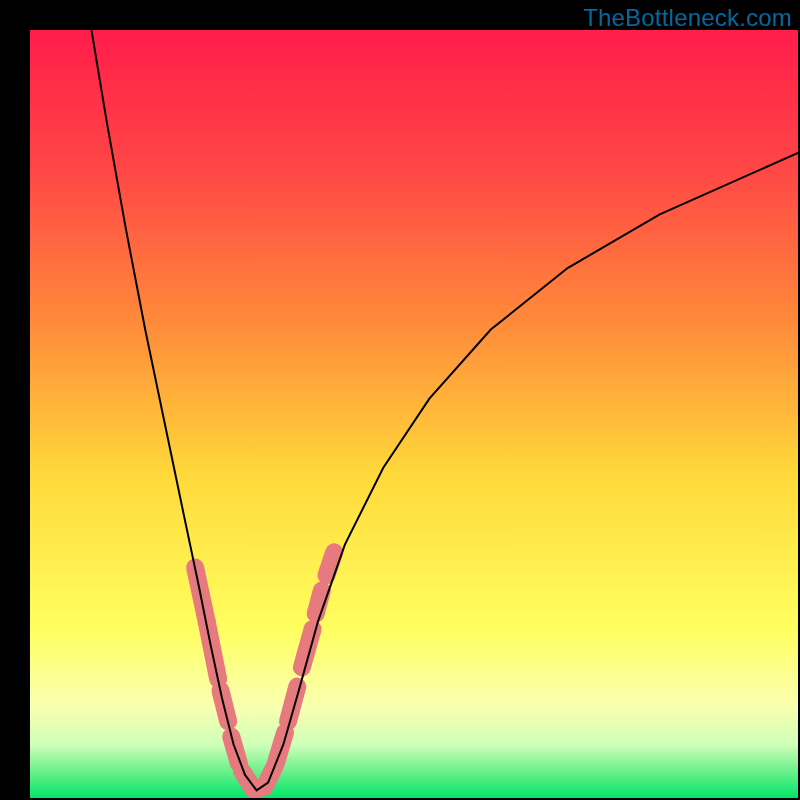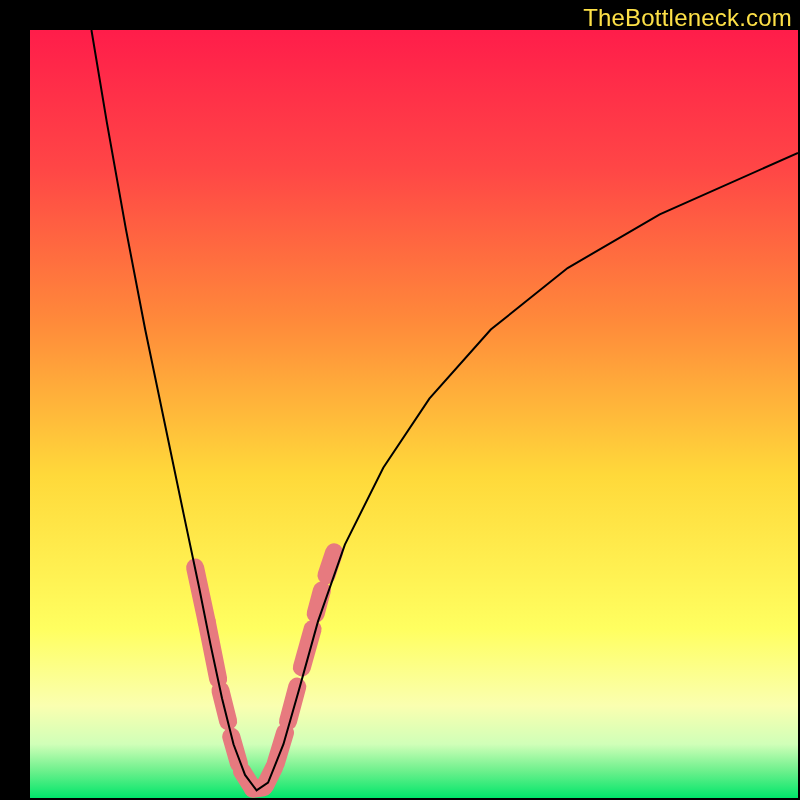--- a/index.html
+++ b/index.html
@@ -21,21 +21,21 @@
     left: 30px;
     top: 30px;
     width: 768px;
     height: 768px;
     overflow: hidden;
   }
   .watermark {
     position: absolute;
     top: 4px;
     right: 8px;
-    color: #fde047;
+    color: #0369a1;
     font-size: 24px;
     letter-spacing: 0.2px;
     font-weight: 500;
     z-index: 50;
   }
   svg { display: block; }
 </style>
 </head>
 <body>
 

